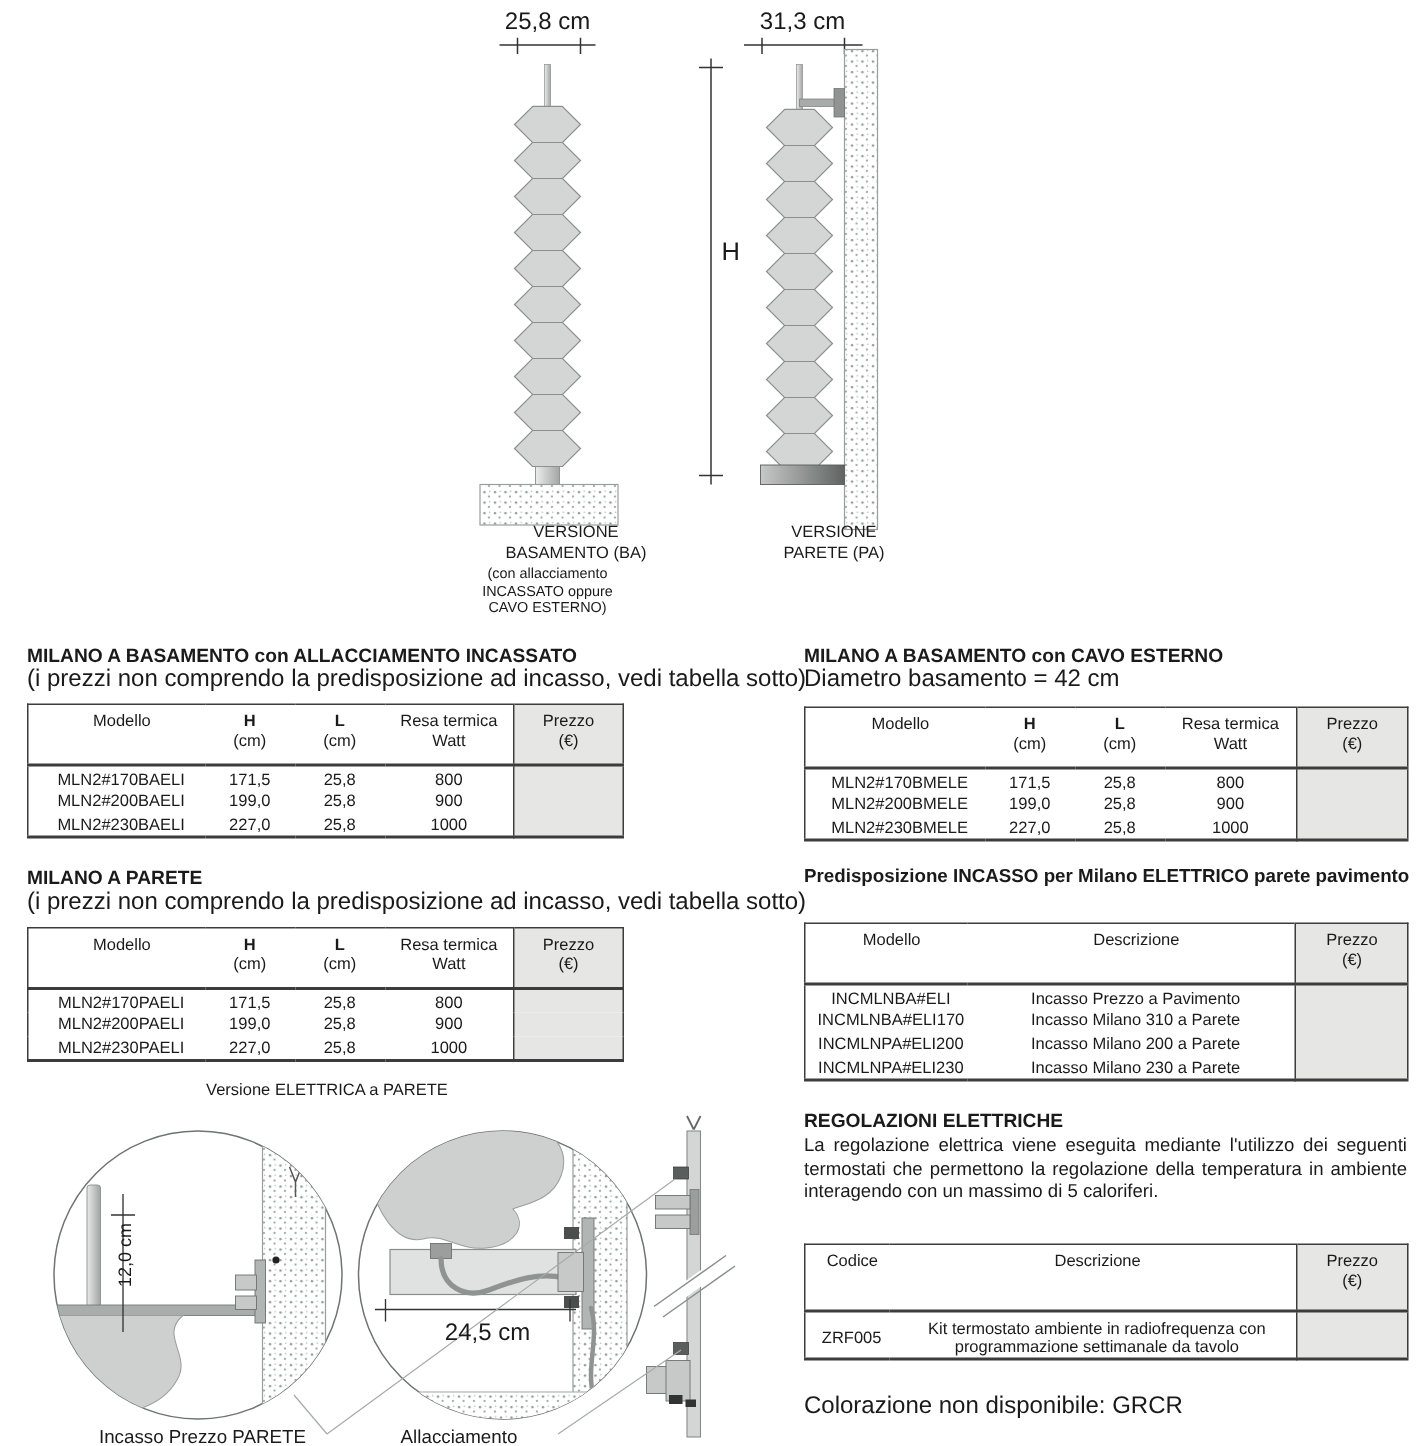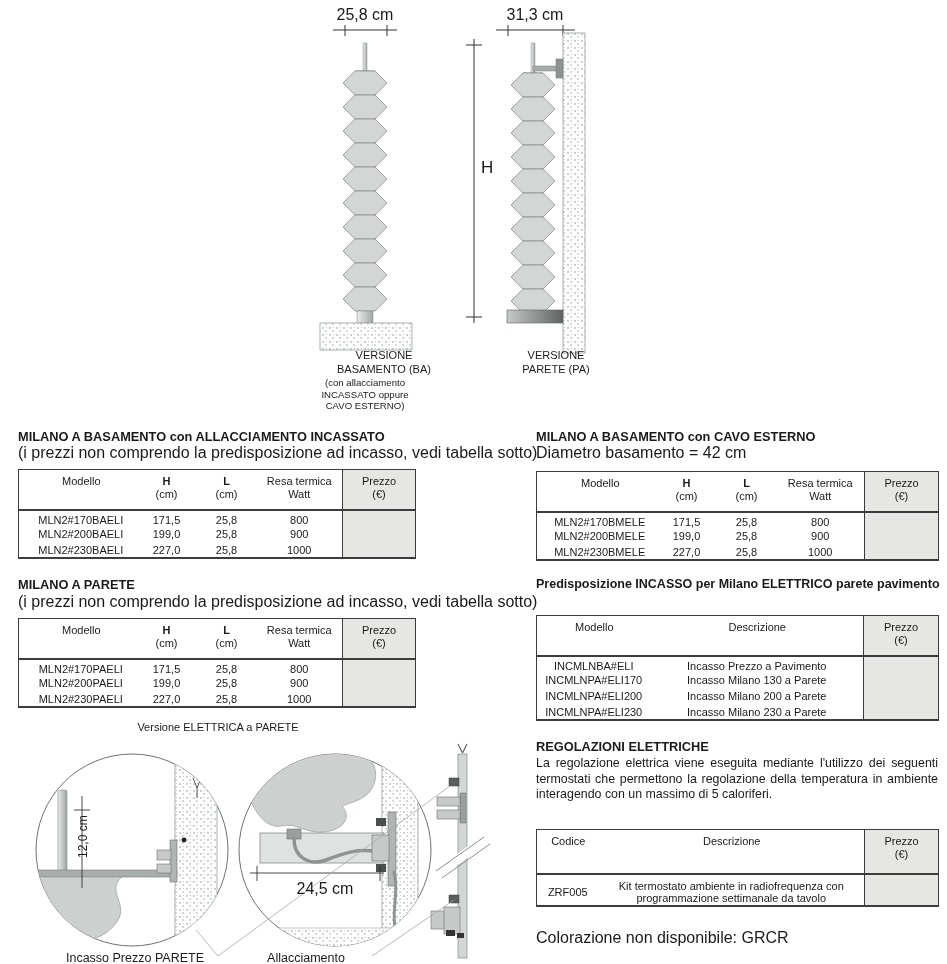--- a/index.html
+++ b/index.html
@@ -313,22 +313,22 @@
         </th>
     </tr>
   </thead>
   <tbody>
     <tr>
         <td class="left">INCMLNBA#ELI</td>
         <td class="left">Incasso Prezzo a Pavimento</td>
         <td class="price"></td>
       </tr>
     <tr>
-        <td class="left">INCMLNPA#ELI170</td>
-        <td class="left">Incasso Milano 130 a Parete</td>
+        <td class="left">INCMLNBA#ELI170</td>
+        <td class="left">Incasso Milano 310 a Parete</td>
         <td class="price"></td>
       </tr>
     <tr>
         <td class="left">INCMLNPA#ELI200</td>
         <td class="left">Incasso Milano 200 a Parete</td>
         <td class="price"></td>
       </tr>
     <tr>
         <td class="left">INCMLNPA#ELI230</td>
         <td class="left">Incasso Milano 230 a Parete</td>

